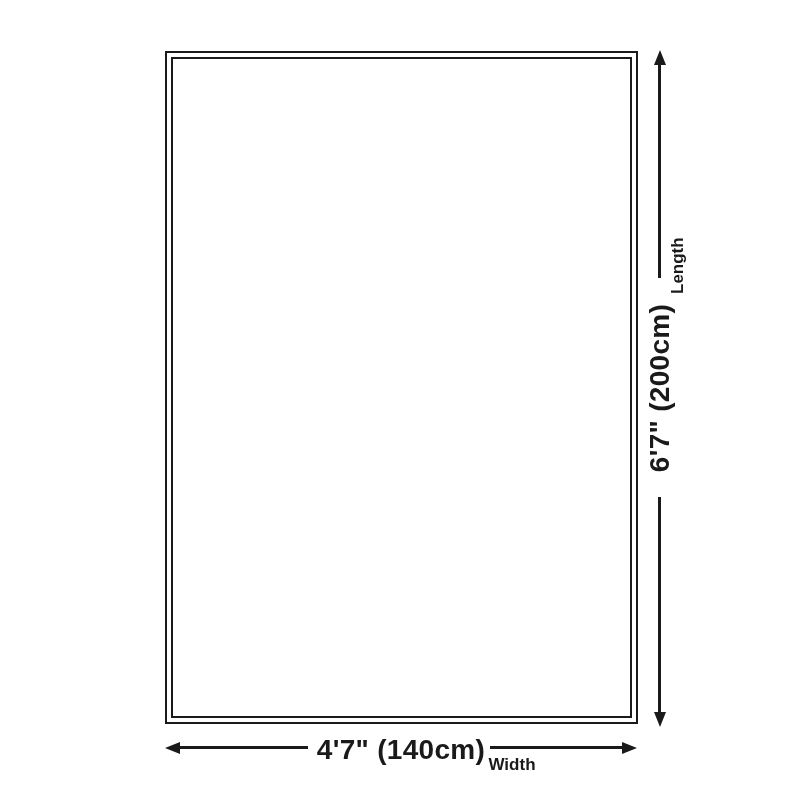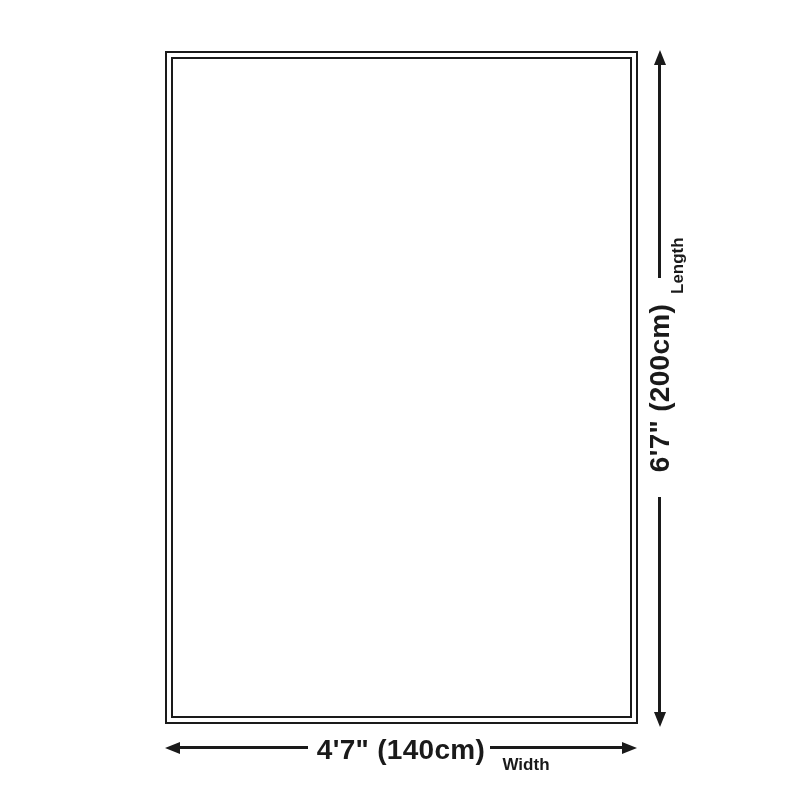--- a/index.html
+++ b/index.html
@@ -74,21 +74,21 @@
   .head-up    { left: 654px; top: 50px; }
   .v-line-top { left: 658px; top: 63px; height: 215px; }
   .len-label  { left: 650px; top: 255px; width: 56px; height: 22px; }
   .len-value  { left: 560px; top: 373px; width: 200px; height: 30px; }
   .v-line-bot { left: 658px; top: 497px; height: 216px; }
   .head-down  { left: 654px; top: 712px; }
   .head-left  { left: 165px; top: 742px; }
   .h-line-left  { left: 179px; top: 746px; width: 129px; }
   .wid-value    { left: 308px; top: 735px; width: 186px; height: 30px; }
   .h-line-right { left: 490px; top: 746px; width: 133px; }
-  .wid-label    { left: 502px; top: 754px; width: 48px; }
+  .wid-label    { left: 488px; top: 754px; width: 48px; }
   .head-right   { left: 622px; top: 742px; }
 </style>
 </head>
 <body>
 
 <div class="canvas">
 
   <div class="rug-outer">
     <div class="rug-inner"></div>
   </div>

